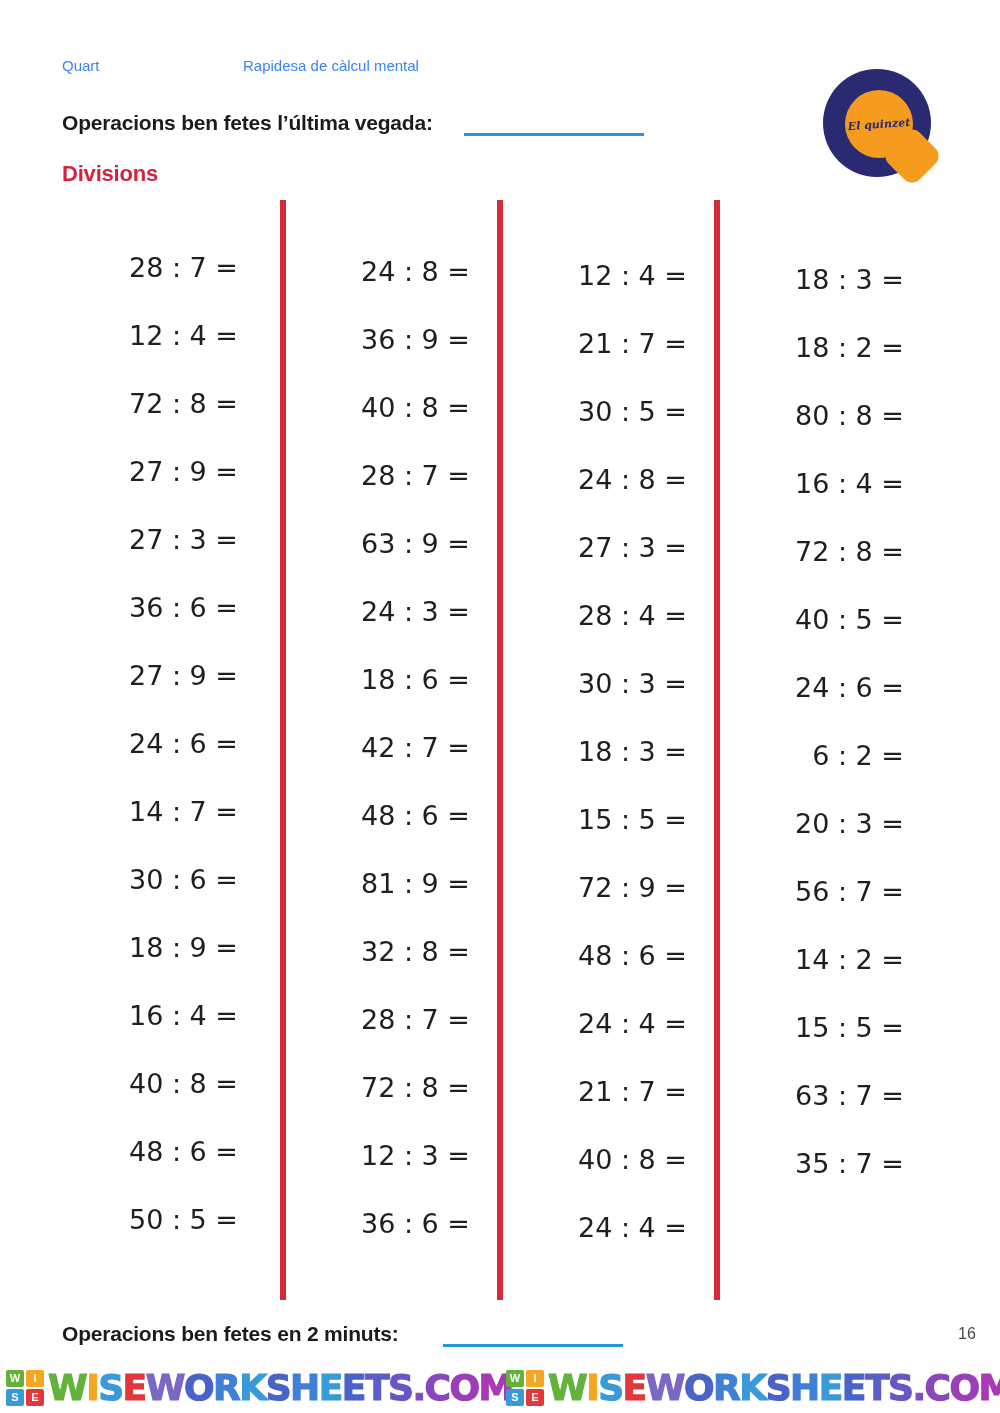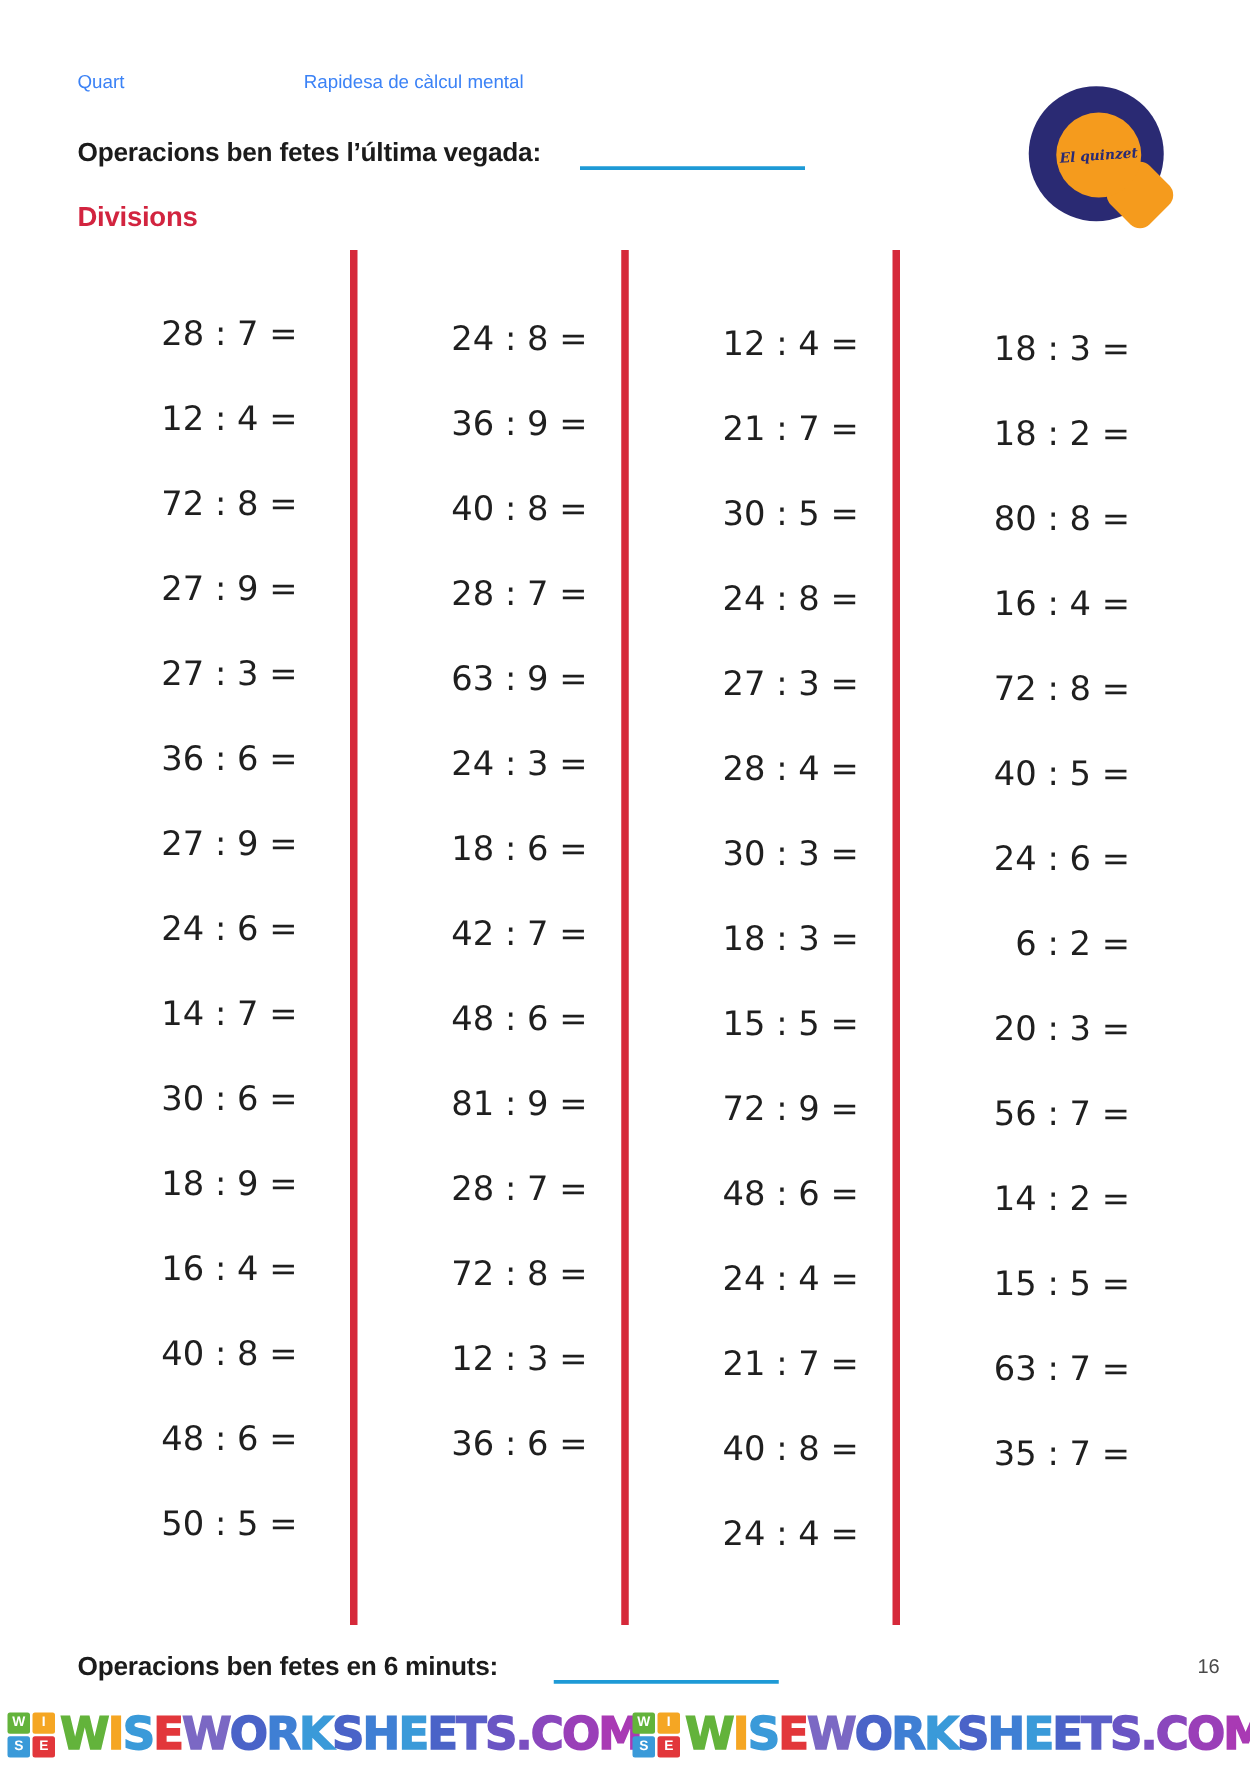--- a/index.html
+++ b/index.html
@@ -300,20 +300,21 @@
     <div class="op">24 : 8 =</div>
     <div class="op">36 : 9 =</div>
     <div class="op">40 : 8 =</div>
     <div class="op">28 : 7 =</div>
     <div class="op">63 : 9 =</div>
     <div class="op">24 : 3 =</div>
     <div class="op">18 : 6 =</div>
     <div class="op">42 : 7 =</div>
     <div class="op">48 : 6 =</div>
     <div class="op">81 : 9 =</div>
+    <div class="op">32 : 8 =</div>
     <div class="op">28 : 7 =</div>
     <div class="op">72 : 8 =</div>
     <div class="op">12 : 3 =</div>
     <div class="op">36 : 6 =</div>
   </div>
 
   <div class="col c3">
     <div class="op">12 : 4 =</div>
     <div class="op">21 : 7 =</div>
     <div class="op">30 : 5 =</div>
@@ -343,21 +344,21 @@
     <div class="op">20 : 3 =</div>
     <div class="op">56 : 7 =</div>
     <div class="op">14 : 2 =</div>
     <div class="op">15 : 5 =</div>
     <div class="op">63 : 7 =</div>
     <div class="op">35 : 7 =</div>
   </div>
 
 </div>
 
-<div class="prompt-bottom">Operacions ben fetes en 6 minuts:</div>
+<div class="prompt-bottom">Operacions ben fetes en 2 minuts:</div>
 <div class="blank-line-bottom"></div>
 <div class="page-number">16</div>
 
 <div class="watermark-row">
   <div class="wm">
     <div class="wm-tile">
       <span class="t1">W</span>
       <span class="t2">I</span>
       <span class="t3">S</span>
       <span class="t4">E</span>

